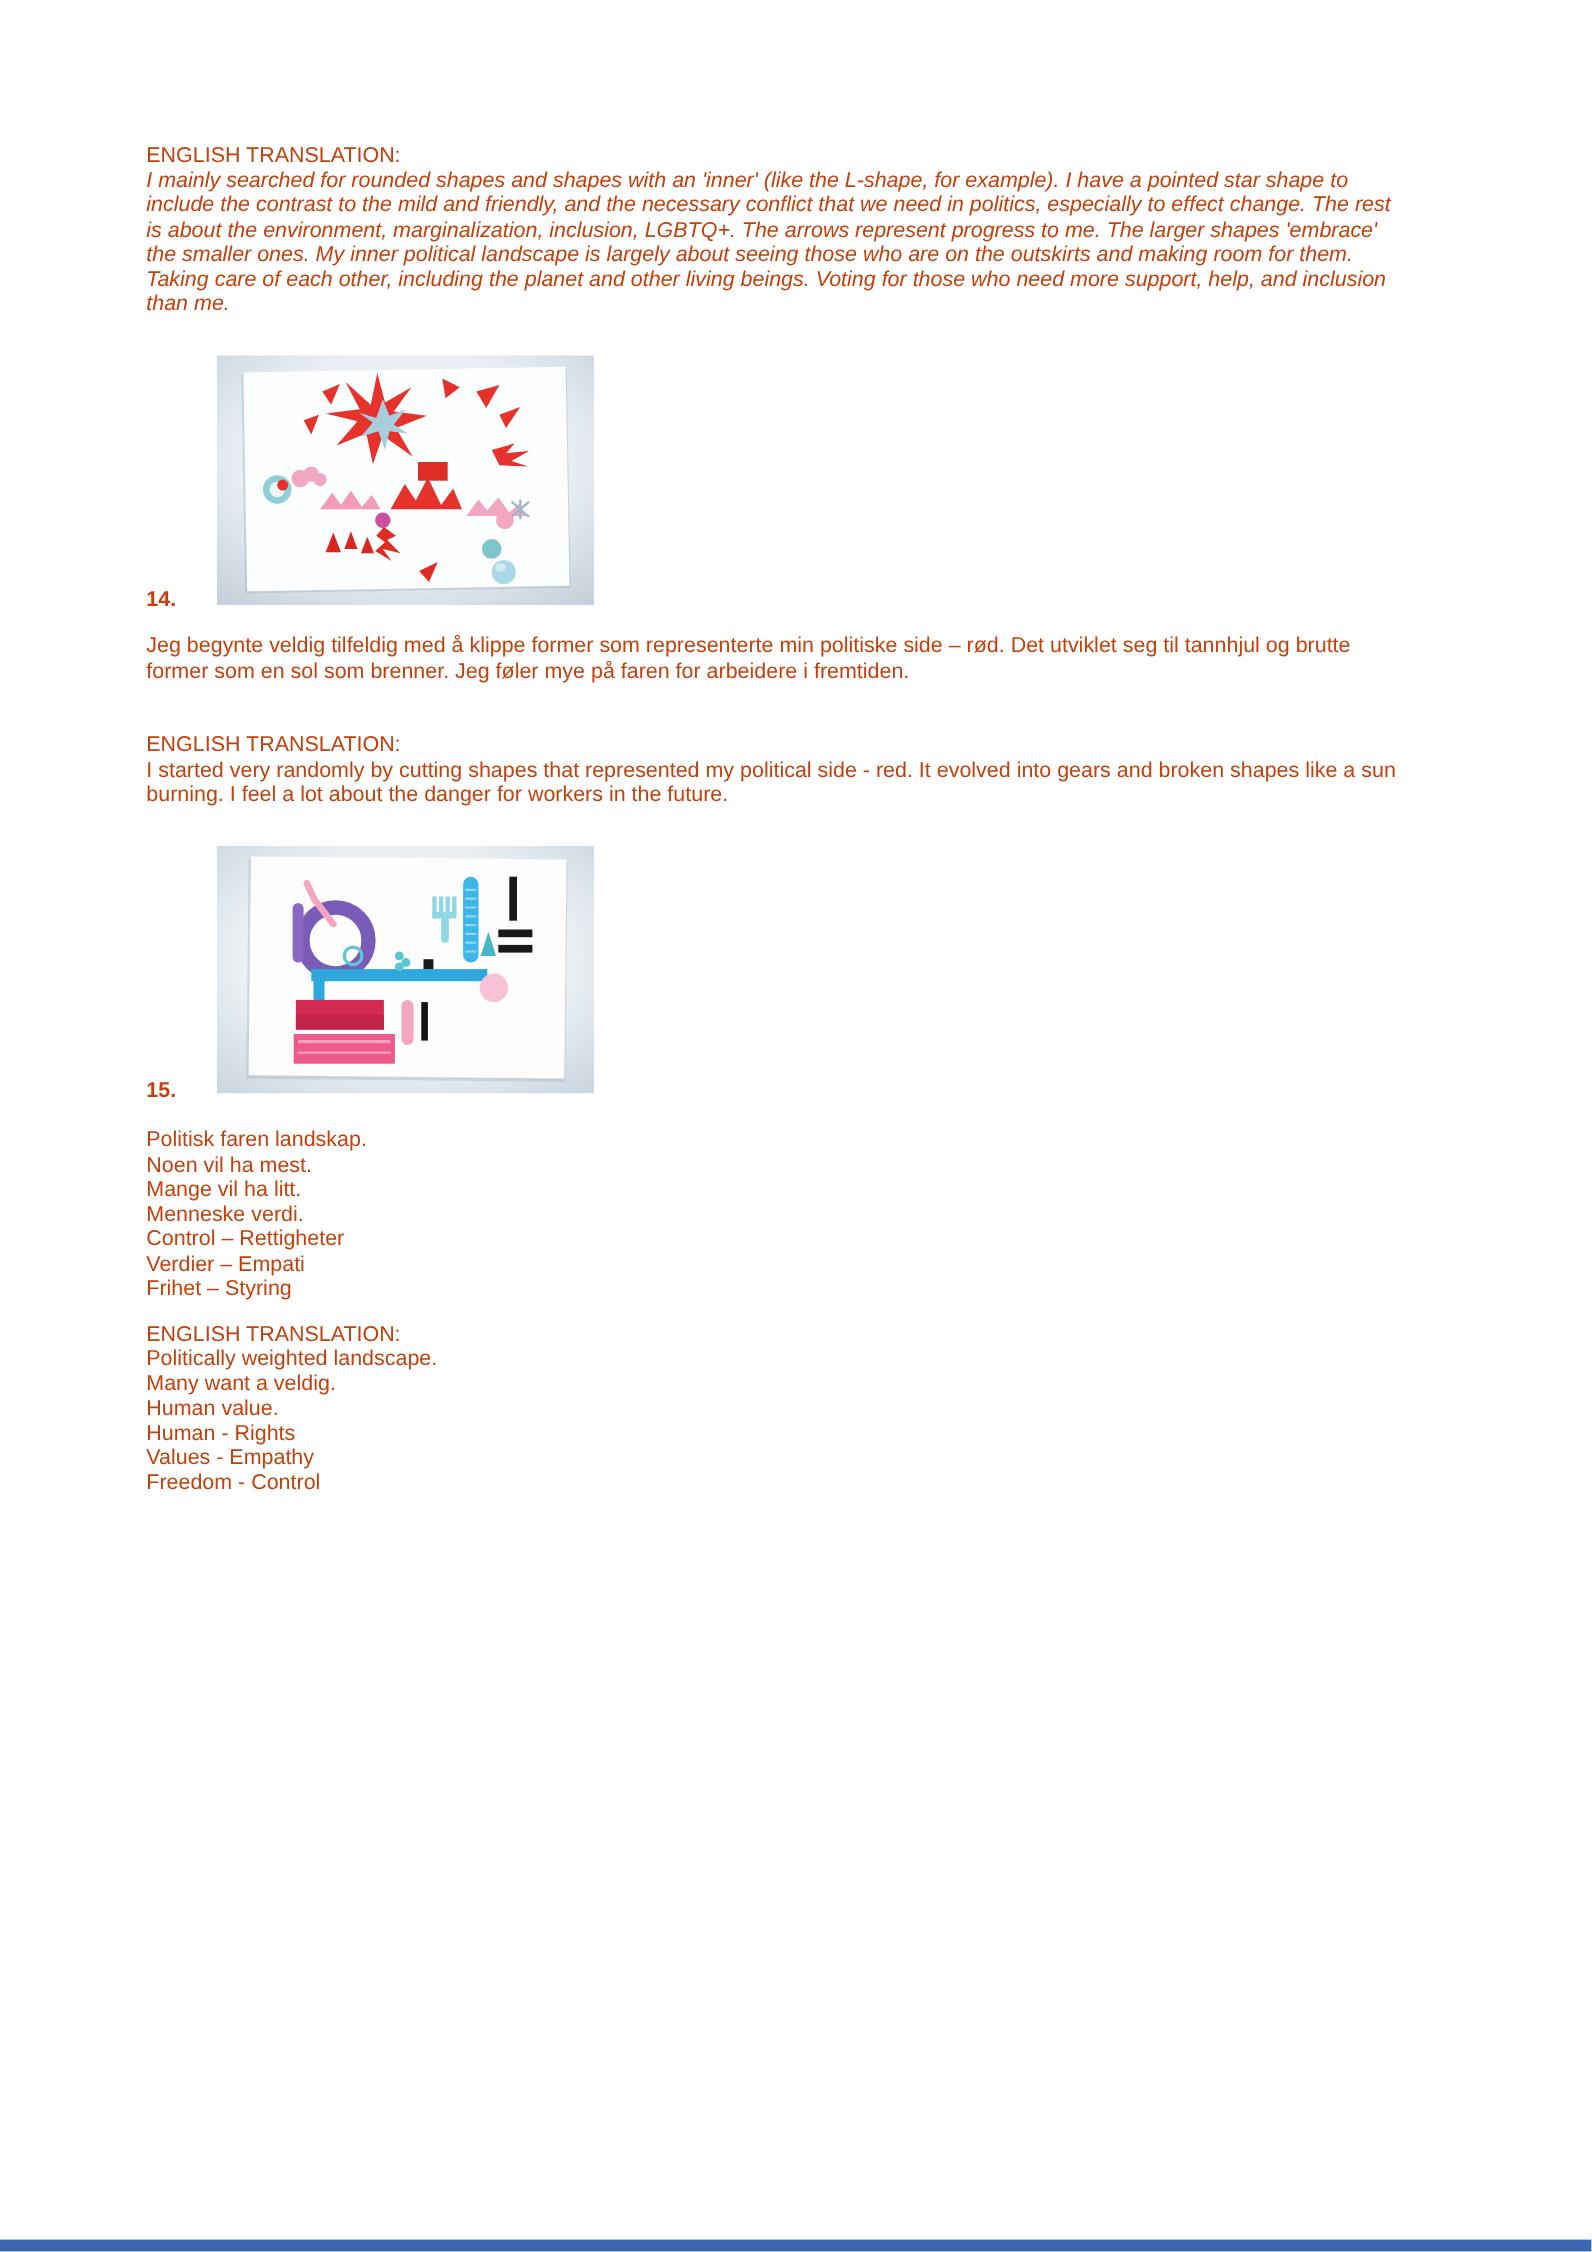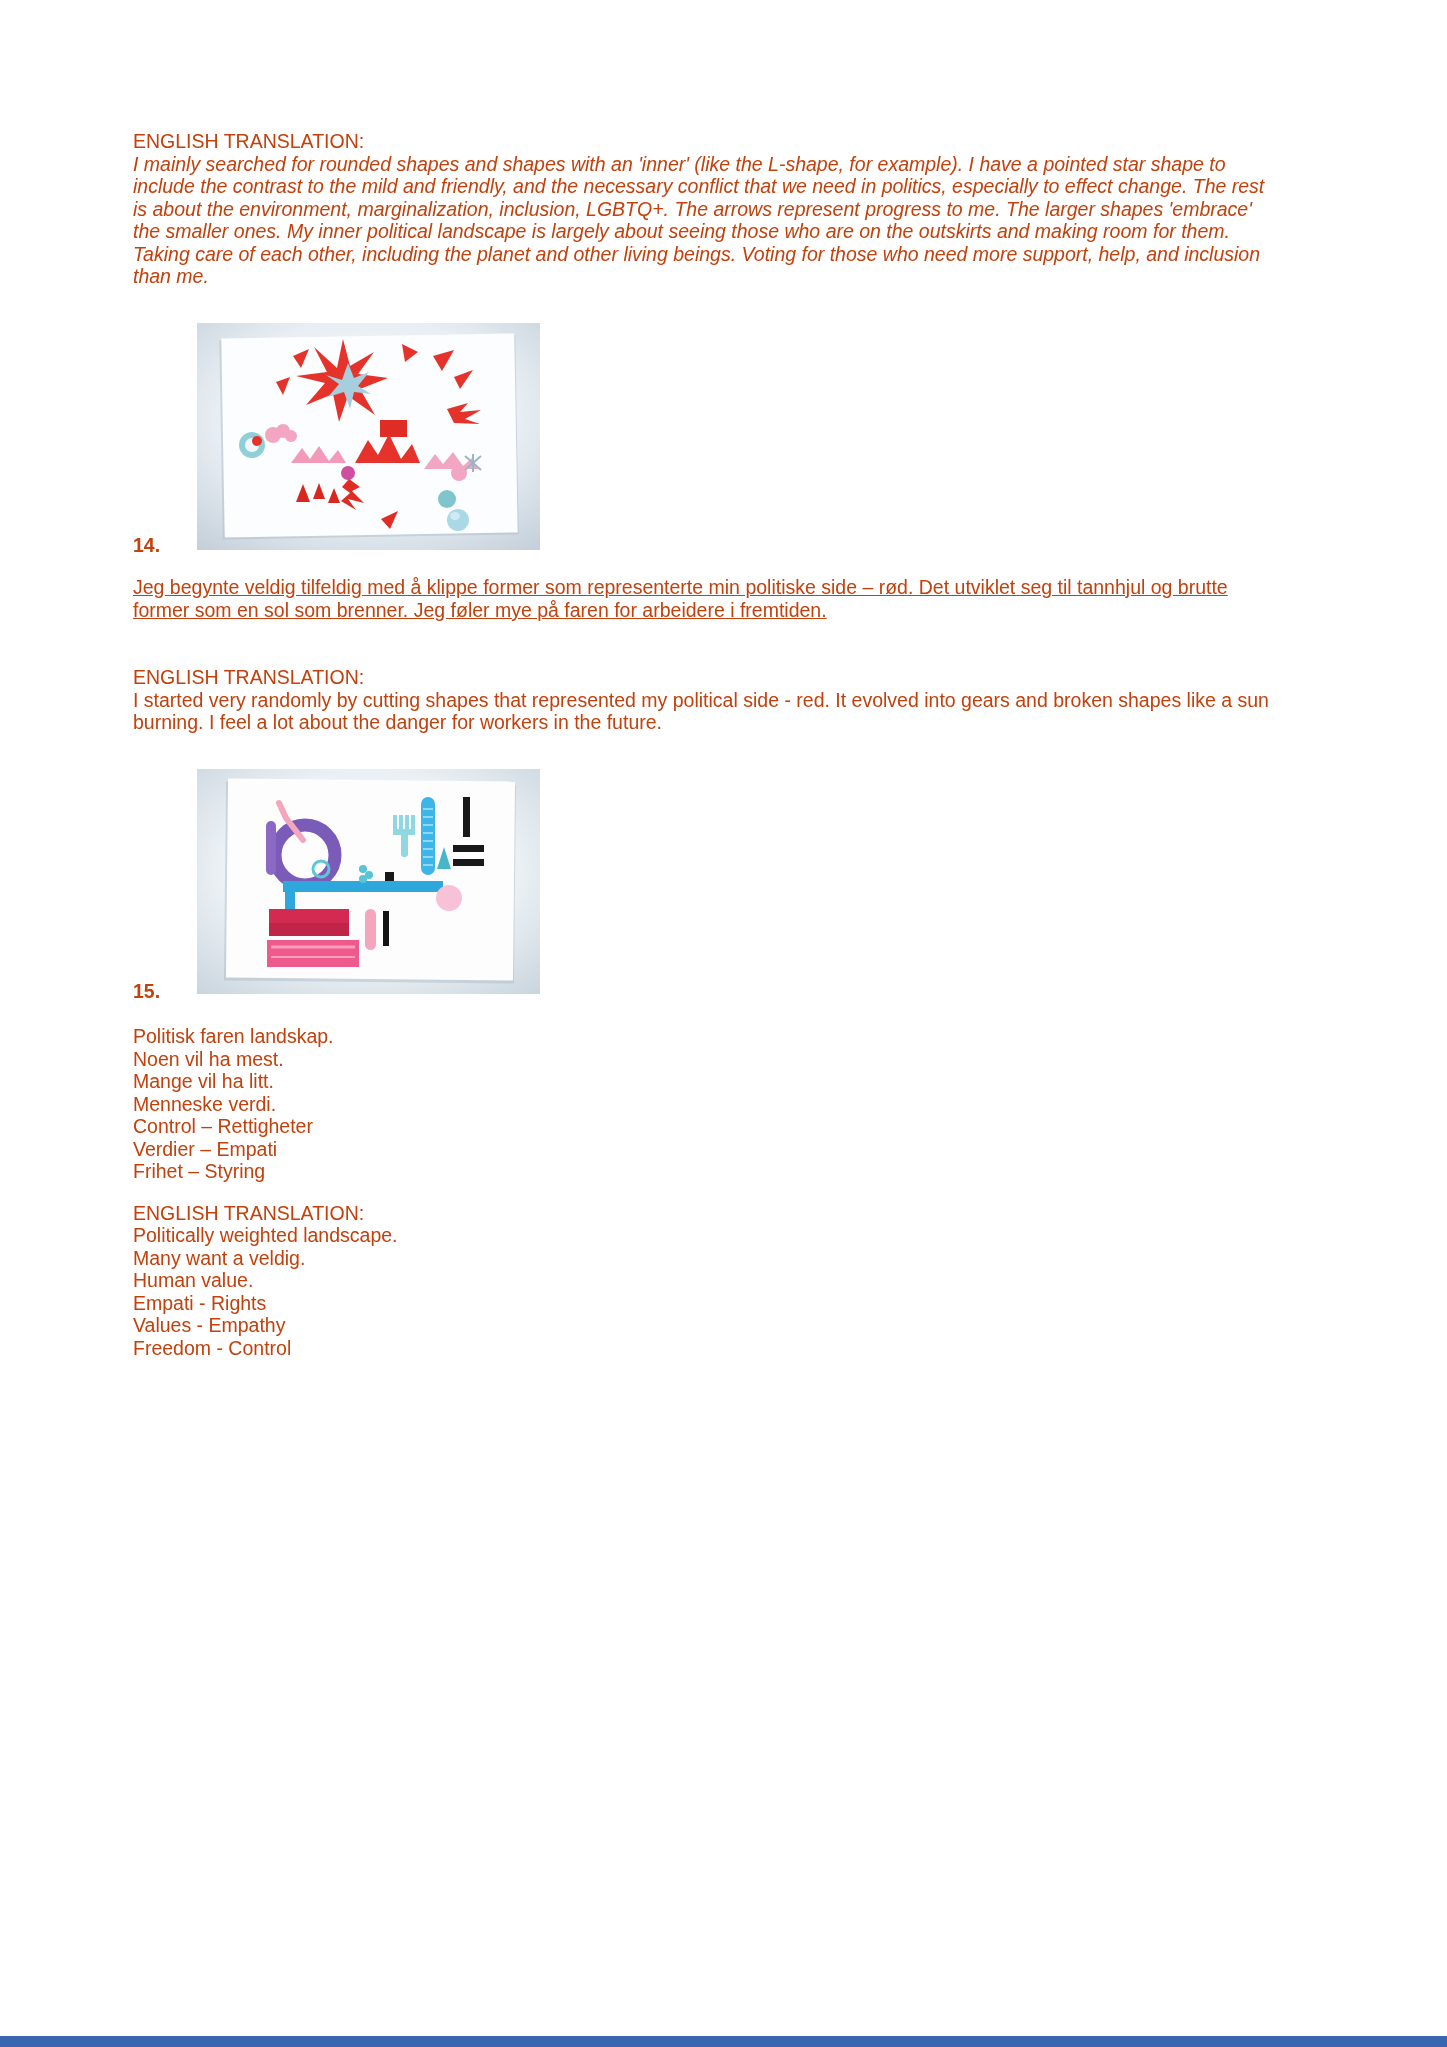--- a/index.html
+++ b/index.html
@@ -26,21 +26,21 @@
   .num { font-weight: bold; }
   .para { }
   figure.photo {
     width: 343px;
     margin: 35px 0 0 64px;
     display: block;
   }
   figure.photo svg { display: block; }
   .fig-gap-1 { margin-top: 35px; }
   .num-14 { margin-top: -16px; }
-  .para-nor-14 { margin-top: 20px; text-decoration: underline; }
+  .para-nor-14 { margin-top: 20px; }
   .heading-14 { margin-top: 45px; }
   .fig-gap-2 { margin-top: 38px; }
   .num-15 { margin-top: -14px; }
   .lines-nor-15 { margin-top: 23px; }
   .heading-15 { margin-top: 19px; }
   .footer-bar {
     position: absolute;
     left: 0;
     bottom: 0;
     width: 1447px;
@@ -178,21 +178,21 @@
       <p>Verdier – Empati</p>
       <p>Frihet – Styring</p>
     </div>
 
     <p class="heading heading-15">ENGLISH TRANSLATION:</p>
 
     <div class="lines">
       <p>Politically weighted landscape.</p>
       <p>Many want a veldig.</p>
       <p>Human value.</p>
-      <p>Empati - Rights</p>
+      <p>Human - Rights</p>
       <p>Values - Empathy</p>
       <p>Freedom - Control</p>
     </div>
 
   </div>
 
   <div class="footer-bar" style="background: rgb(58, 102, 176);"></div>
 </div>
 
 </body></html>

